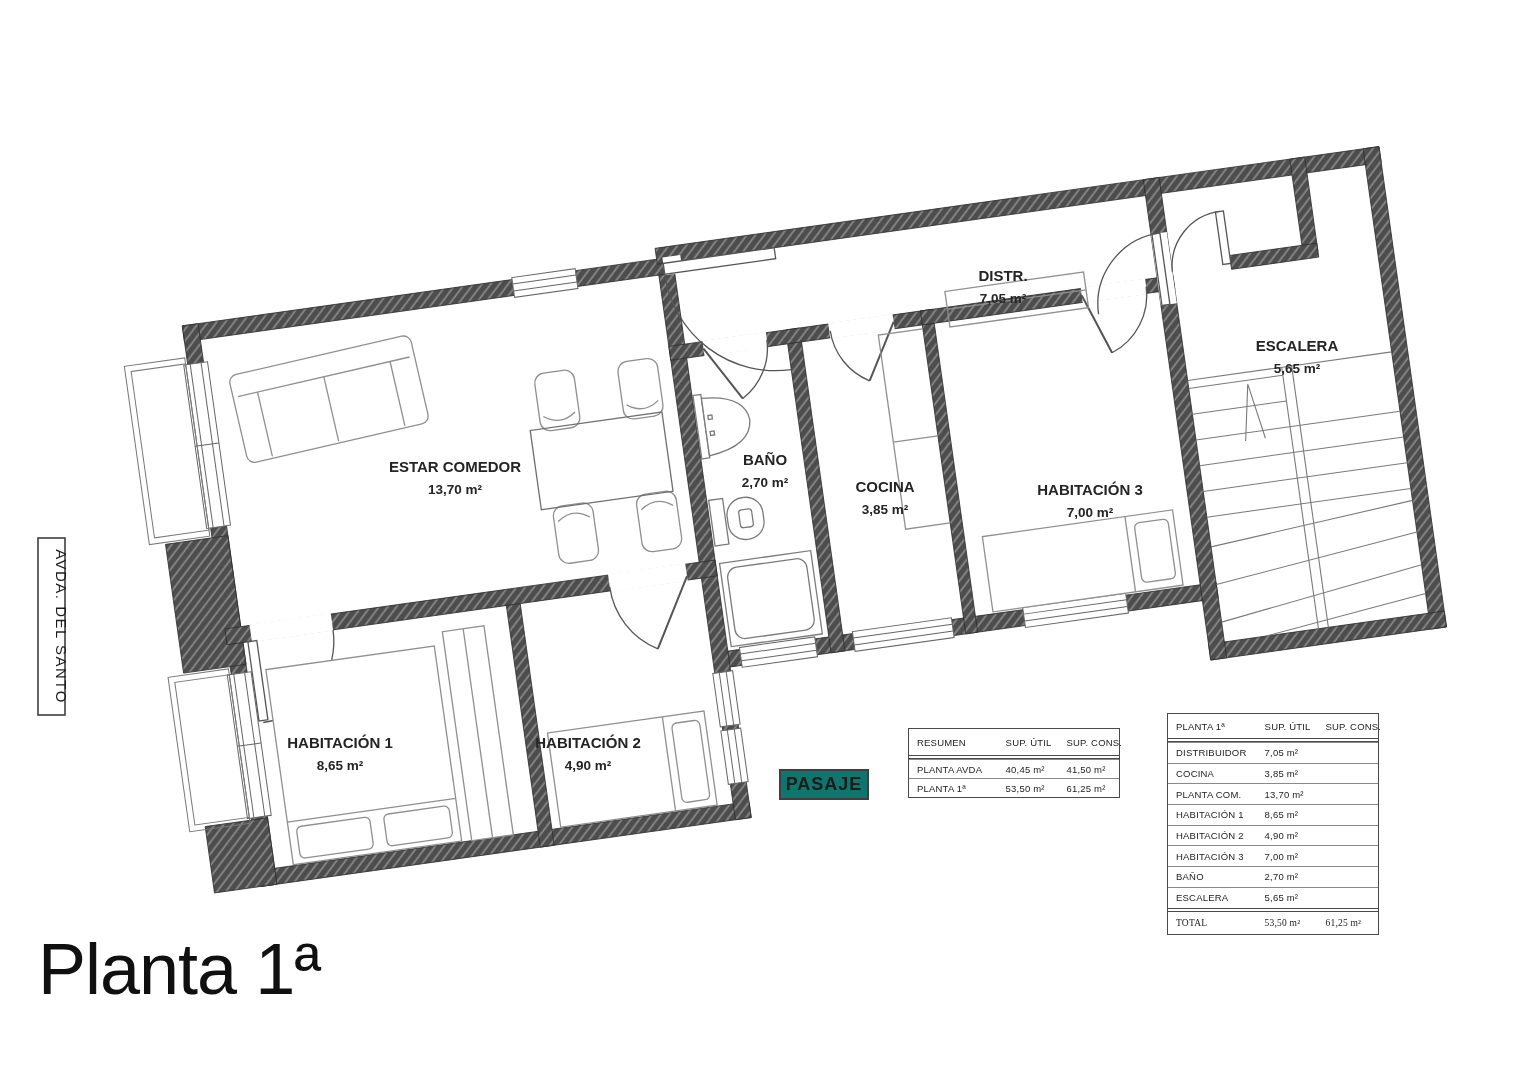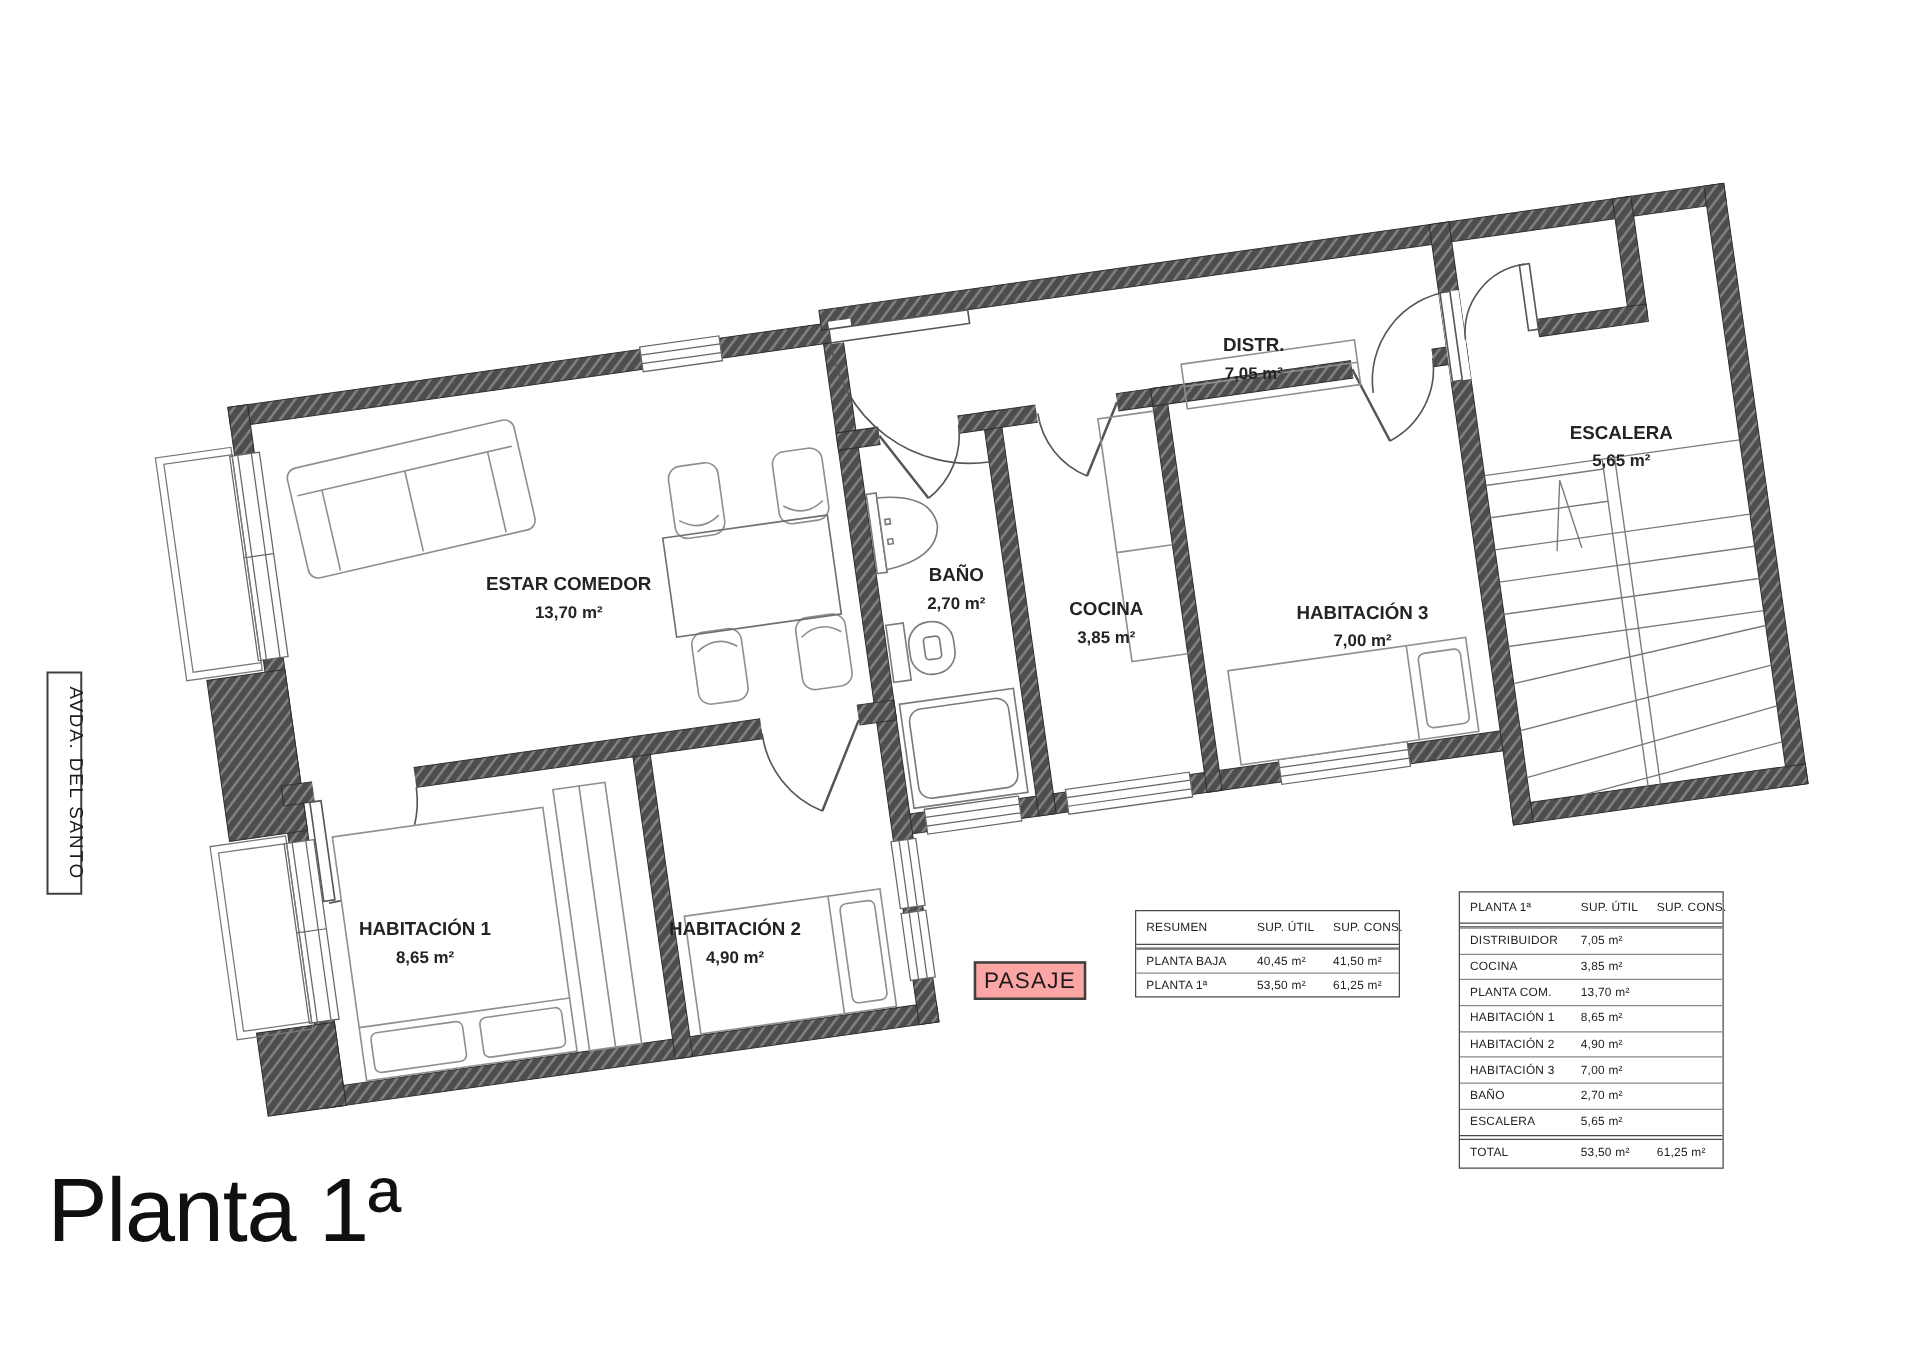--- a/index.html
+++ b/index.html
@@ -6,36 +6,36 @@
   #stage{position:relative;width:1528px;height:1080px;background:#fff;overflow:hidden;
          font-family:"Liberation Sans",sans-serif;}
   svg{position:absolute;left:0;top:0;}
   .room-name{font:700 15px "Liberation Sans",sans-serif;fill:#242424;}
   .room-area{font:700 13.5px "Liberation Sans",sans-serif;fill:#242424;}
   .street-text{font:400 15px "Liberation Sans",sans-serif;fill:#1c1c1c;letter-spacing:1.5px;}
   #title{position:absolute;left:38px;top:928px;font-size:72px;font-weight:400;color:#101010;
          letter-spacing:-1px;}
   #pasaje{position:absolute;left:779px;top:769px;width:86px;height:27px;border:2px solid #3f3f3f;
           display:flex;align-items:center;justify-content:center;font-size:18px;letter-spacing:1px;
-          color:#1c1c1c;background:#fca5a5;}
+          color:#1c1c1c;background:#0f766e;font-weight:bold;}
   .fpt{position:absolute;background:#fff;border:1.6px solid #4a4a4a;color:#222;
        font-size:9.5px;letter-spacing:.2px;}
   .fpt .tr{display:grid;grid-template-columns:46% 29% 25%;align-items:center;border-top:1px solid #8a8a8a;}
   .fpt .tr.head{border-top:none;border-bottom:4px double #4a4a4a;}
   .fpt .tr.total{border-top:4px double #4a4a4a;}
   .fpt .td{white-space:nowrap;}
   .fpt .c0{text-align:left;padding-left:8px;}
   .fpt .c1,.fpt .c2{text-align:left;}
   #summary-table{left:908px;top:728px;width:210px;}
   #summary-table .tr{height:18px;}
   #summary-table .tr.head{height:26px;}
   #floor-table{left:1167px;top:713px;width:210px;}
   #floor-table .tr{height:19.7px;}
   #floor-table .tr.head{height:24px;}
-  #floor-table .tr.total{height:22px;}
+  #floor-table .tr.total{height:22px;font-family:Liberation Serif, serif;}
 </style>
 </head>
 <body>
 
 <div id="stage">
 
 <svg width="1528" height="1080" viewBox="0 0 1528 1080">
   <defs>
     <pattern id="hatch" patternUnits="userSpaceOnUse" width="7" height="7" patternTransform="rotate(45)">
       <rect width="7" height="7" fill="#4d4d4d"></rect>
@@ -298,21 +298,21 @@
   <span>PASAJE</span>
 </div>
 
 <div id="summary-table" class="fpt">
       <div class="tr head">
         <span class="td c0">RESUMEN</span>
         <span class="td c1">SUP. ÚTIL</span>
         <span class="td c2">SUP. CONS.</span>
       </div>
       <div class="tr row">
-        <span class="td c0">PLANTA BAJA</span>
+        <span class="td c0">PLANTA AVDA</span>
         <span class="td c1">40,45 m²</span>
         <span class="td c2">41,50 m²</span>
       </div>
       <div class="tr row">
         <span class="td c0">PLANTA 1ª</span>
         <span class="td c1">53,50 m²</span>
         <span class="td c2">61,25 m²</span>
       </div>
     </div>
 

